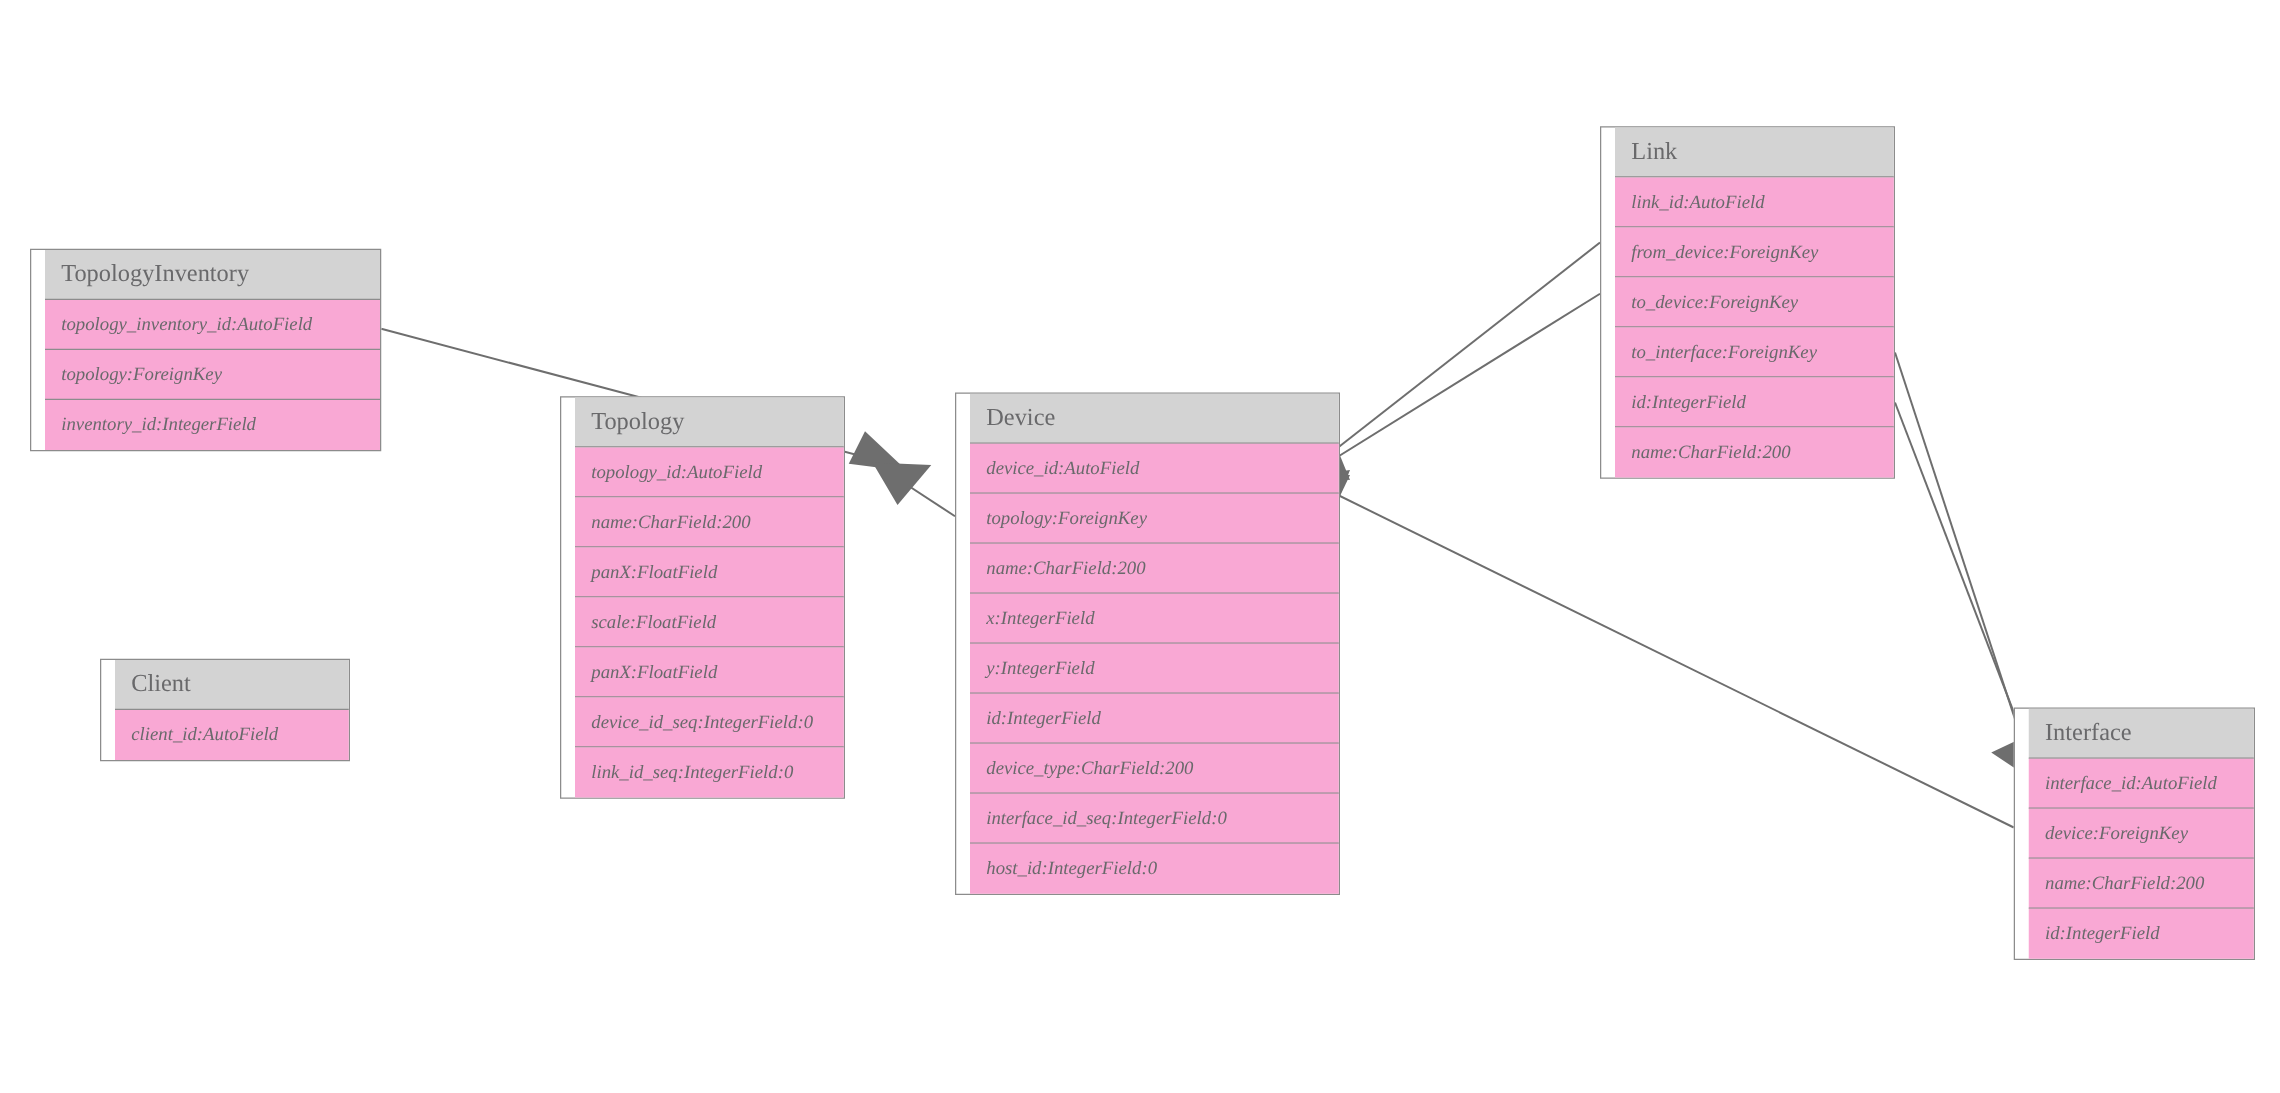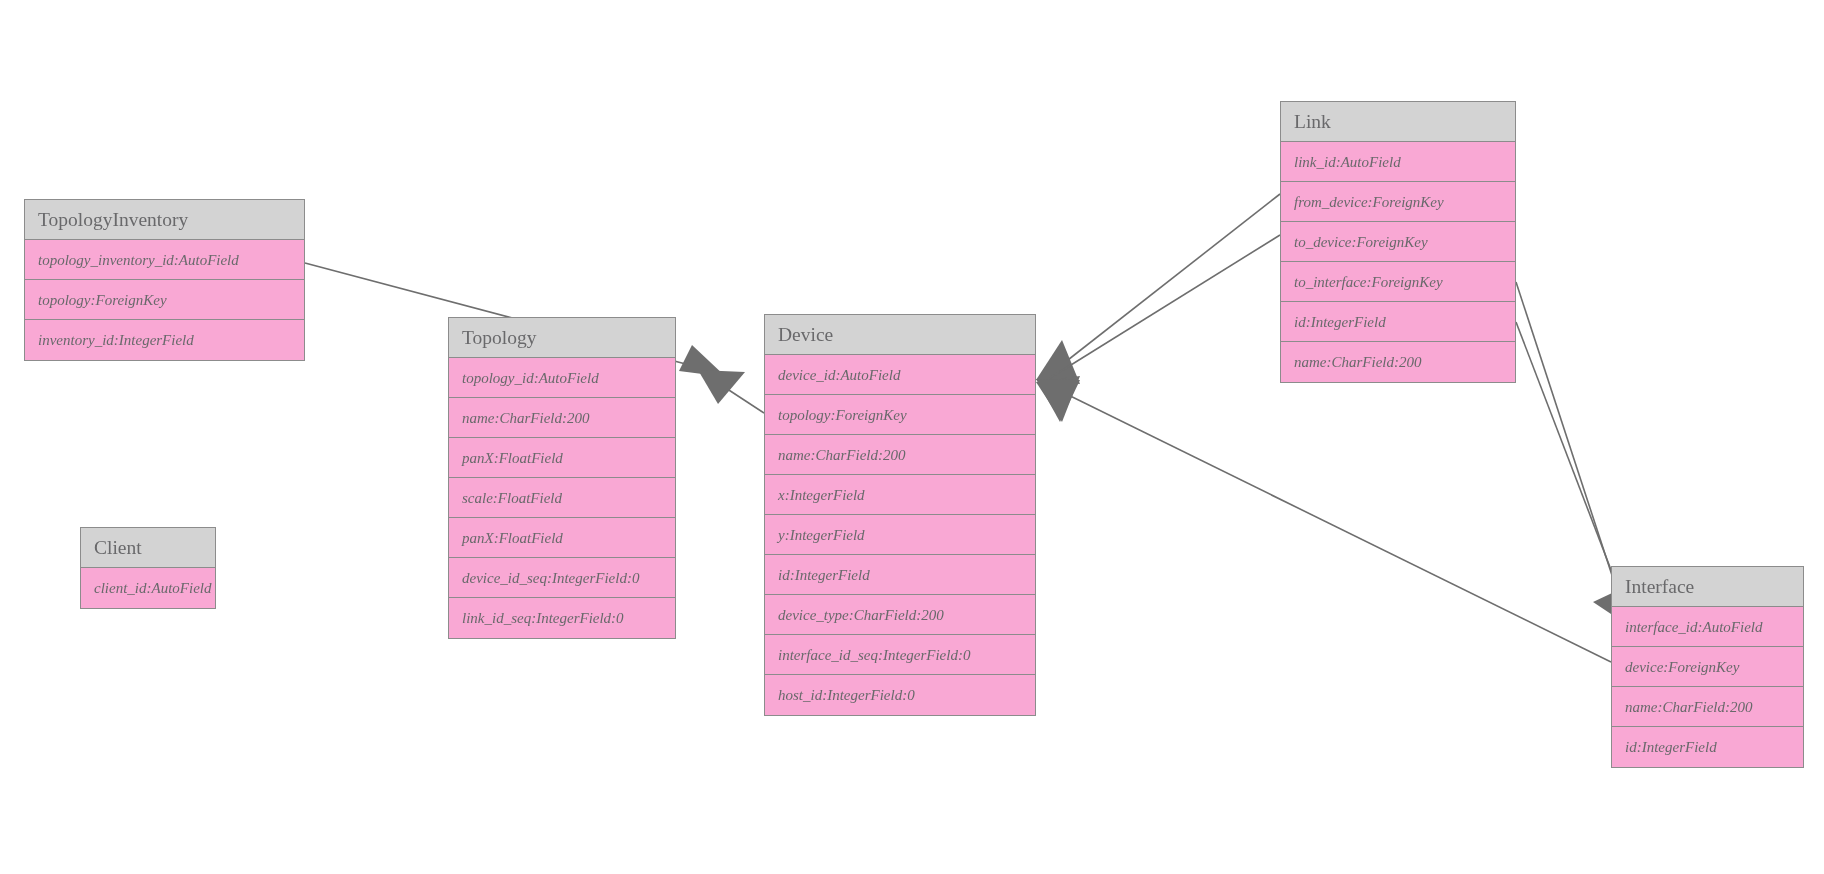--- a/index.html
+++ b/index.html
@@ -25,20 +25,21 @@
     width: 1824px;
     height: 874px;
     pointer-events: none;
   }
   .entity {
     position: absolute;
     box-sizing: border-box;
     border: 1.6px solid #8c8c8c;
     background: #ffffff;
     z-index: 2;
+    padding-left: 11px;
   }
   .entity-header {
     box-sizing: border-box;
     background: #d3d3d3;
     border-bottom: 1.6px solid #8c8c8c;
     color: #69696b;
     font-size: 19.5px;
     line-height: 40px;
     height: 40px;
     padding: 0 0 0 13px;
@@ -104,35 +105,35 @@
     </g>
   </svg>
 
   <div id="entity-host">
       <div class="entity" style="left: 24px; top: 163px; width: 281px; margin-top: 36px;">
         <div class="entity-header">TopologyInventory</div>
         <div class="entity-row">topology_inventory_id:AutoField</div>
         <div class="entity-row">topology:ForeignKey</div>
         <div class="entity-row">inventory_id:IntegerField</div>
       </div>
-      <div class="entity" style="left: 80px; top: 527px; width: 136px;">
+      <div class="entity" style="left: 80px; top: 527px; width: 200px;">
         <div class="entity-header">Client</div>
         <div class="entity-row">client_id:AutoField</div>
       </div>
       <div class="entity" style="left: 448px; top: 317px; width: 228px;">
         <div class="entity-header">Topology</div>
         <div class="entity-row">topology_id:AutoField</div>
         <div class="entity-row">name:CharField:200</div>
         <div class="entity-row">panX:FloatField</div>
         <div class="entity-row">scale:FloatField</div>
         <div class="entity-row">panX:FloatField</div>
         <div class="entity-row">device_id_seq:IntegerField:0</div>
         <div class="entity-row">link_id_seq:IntegerField:0</div>
       </div>
-      <div class="entity" style="left: 764px; top: 314px; width: 272px;">
+      <div class="entity" style="left: 764px; top: 314px; width: 308px;">
         <div class="entity-header">Device</div>
         <div class="entity-row">device_id:AutoField</div>
         <div class="entity-row">topology:ForeignKey</div>
         <div class="entity-row">name:CharField:200</div>
         <div class="entity-row">x:IntegerField</div>
         <div class="entity-row">y:IntegerField</div>
         <div class="entity-row">id:IntegerField</div>
         <div class="entity-row">device_type:CharField:200</div>
         <div class="entity-row">interface_id_seq:IntegerField:0</div>
         <div class="entity-row">host_id:IntegerField:0</div>

